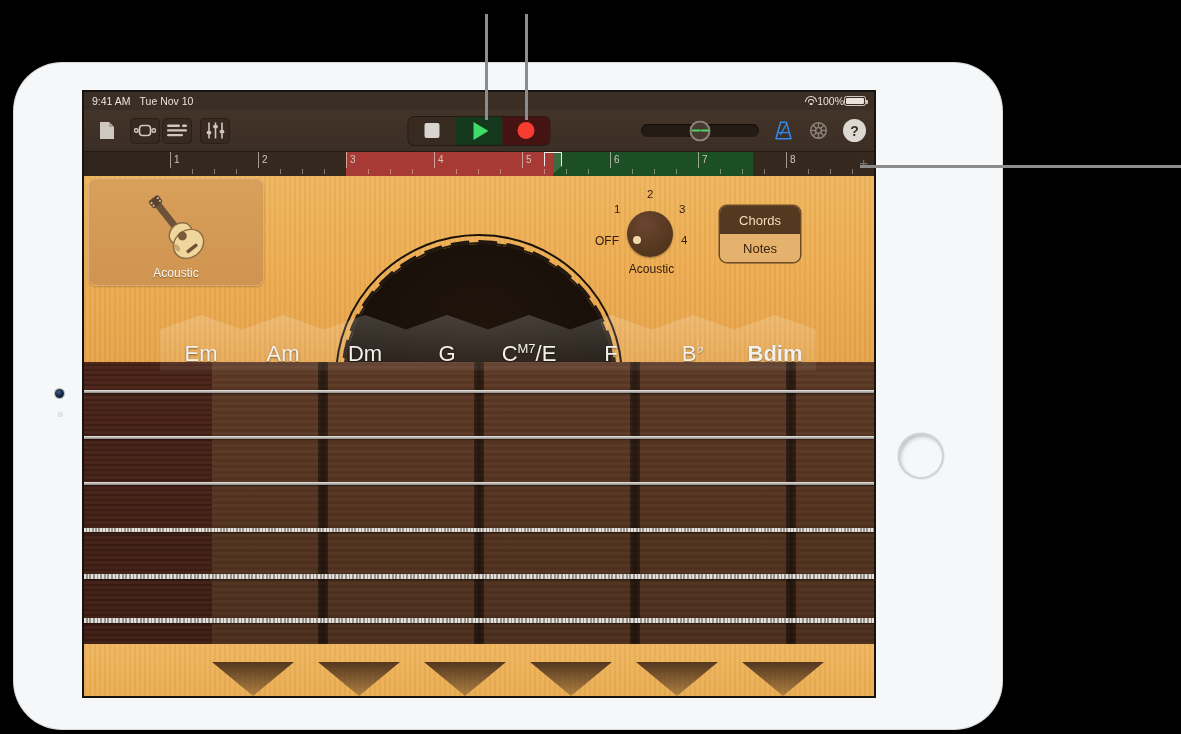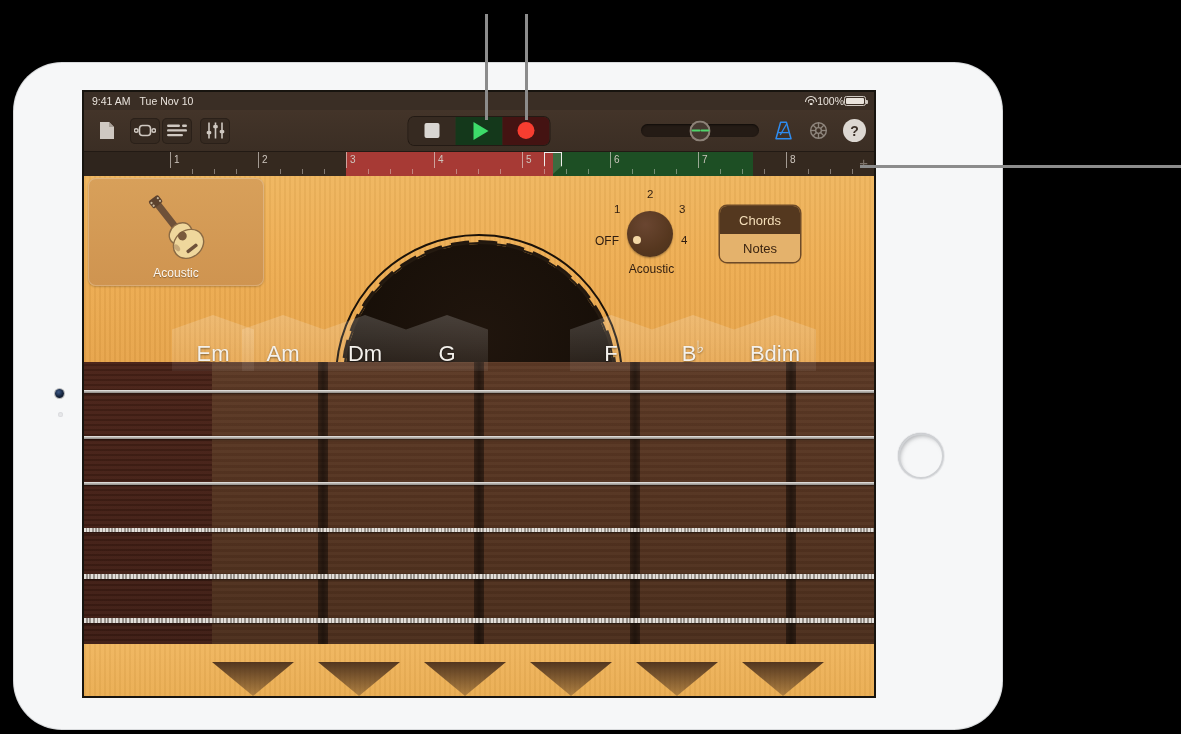--- a/index.html
+++ b/index.html
@@ -542,40 +542,43 @@
           <span class="knob-lbl" id="lbl-4">4</span>
           <div id="lbl-autoplay">Acoustic</div>
         </div>
 
         <div id="cn-switch">
           <div class="cn-opt" id="cn-chords">Chords</div>
           <div class="cn-opt" id="cn-notes">Notes</div>
         </div>
 
         <div id="chords">
-          <div class="chord" style="left:88px;">
+          <div class="chord" style="left:76px;">
               <span><b style="font-weight:normal">Em</b></span>
             </div>
           <div class="chord" style="left:240px;">
               <span><b style="font-weight:normal">Dm</b></span>
             </div>
           <div class="chord" style="left:158px;">
               <span><b style="font-weight:normal">Am</b></span>
             </div>
           <div class="chord" style="left:322px;">
               <span><b style="font-weight:normal">G</b></span>
             </div>
+          <div class="chord" style="left:404px;">
+              <span><b style="font-weight:normal">C</b><sup>M7</sup><b style="font-weight:normal">/E</b></span>
+            </div>
           <div class="chord" style="left:486px;">
               <span><b style="font-weight:normal">F</b></span>
             </div>
           <div class="chord" style="left:568px;">
               <span><b style="font-weight:normal">B</b><sup class="flat">♭</sup></span>
             </div>
           <div class="chord" style="left:650px;">
-              <span><b style="font-weight:normal">Bdim</b></span>
+              <span><b style="font-weight:bold">Bdim</b></span>
             </div>
         </div>
 
         <div id="fretboard">
           <div id="nut"></div>
           <div class="fret" style="left:234px;"></div>
           <div class="fret" style="left:390px;"></div>
           <div class="fret" style="left:546px;"></div>
           <div class="fret" style="left:702px;"></div>
 

